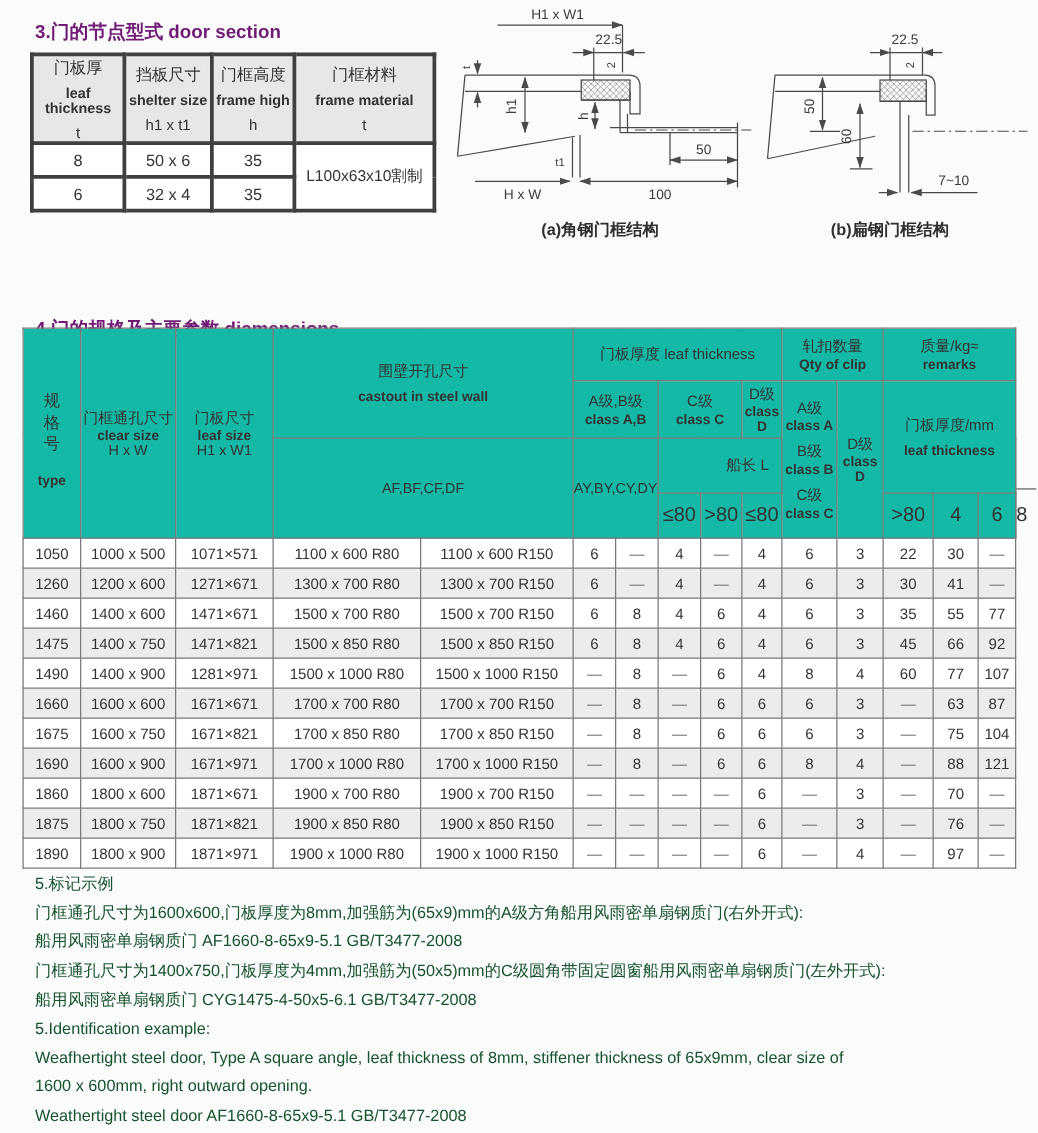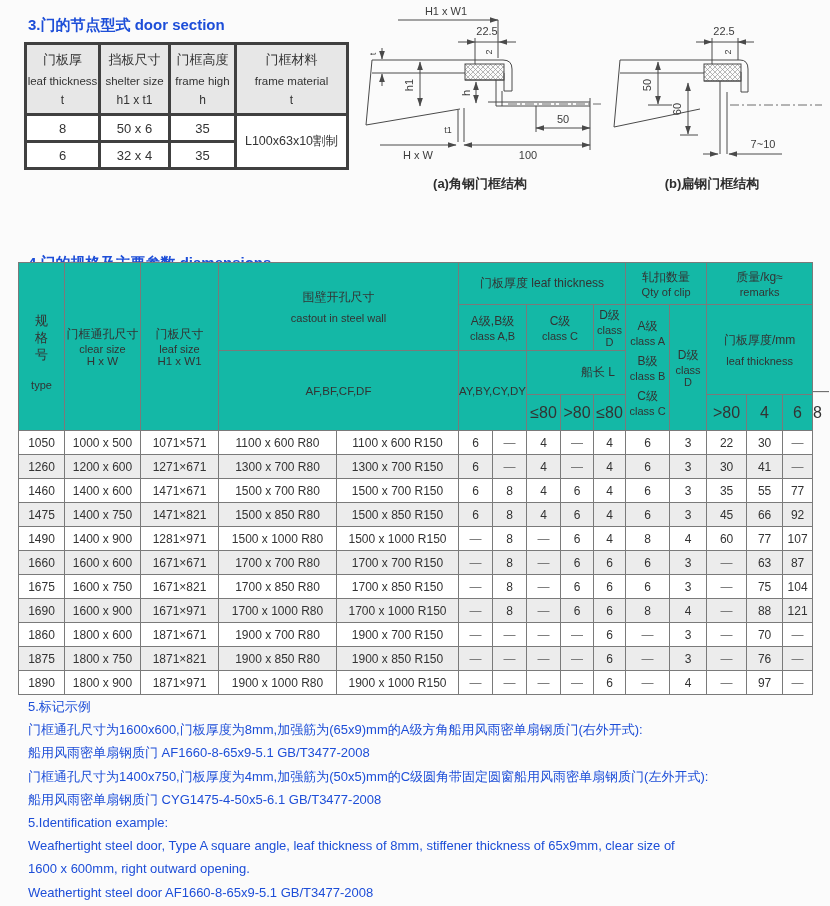--- a/index.html
+++ b/index.html
@@ -1,42 +1,42 @@
 <!DOCTYPE html>
 <html><head>
 <meta charset="utf-8">
 <style>
   html,body{margin:0;padding:0;background:#fff;}
   .page{position:relative;width:830px;height:906px;background:#fbfbfb;
         font-family:"Liberation Sans",sans-serif;color:#333;overflow:hidden;}
-  .sec-title{position:absolute;font-weight:bold;font-size:15px;color:#1d4ed8;}
+  .sec-title{position:absolute;font-weight:bold;font-size:15px;color:#701a75;}
   table{border-collapse:collapse;table-layout:fixed;}
   th,td{padding:0;text-align:center;vertical-align:middle;font-weight:normal;}
   
   .t3{position:absolute;left:24px;top:42px;width:322px;}
   .t3 th,.t3 td{border:3px solid #404040;}
   .t3 thead th{background:#e7e7e7;height:68px;}
   .t3 td{height:24px;font-size:13px;background:#fff;}
   
   .t4{position:absolute;left:18px;top:262px;width:794px;}
   .t4 th,.t4 td{border:1px solid #7a7a7a;}
   .t4 thead th{background:#14b8a6;}
   .t4 thead tr.hr1{height:42px;} .t4 thead tr.hr2{height:46px;}
   .t4 thead tr.hr3{height:44px;} .t4 thead tr.hr4{height:36px;}
   .t4 td{height:23px;font-size:12px;background:#fff;}
   .t4 tr.shade td{background:#ececec;}
-  .zh{font-size:13px;} .en{font-size:11.5px;} .sym{font-size:12px;}
+  .zh{font-size:13px;} .en{font-size:11.5px;font-weight:bold;} .sym{font-size:12px;}
   .t4 .zh{font-size:12px;} .t4 .en{font-size:11px;} .t4 .sym{font-size:11.5px;}
   .g6{margin-top:6px;} .g16{margin-top:16px;} .g20{}
   .vert{width:14px;margin:10px auto;word-break:break-all;line-height:17px;font-size:13px;}
   .dash{color:#6e6e6e;}
   .small{font-size:10px;}
   
   .notes{position:absolute;left:28px;top:695px;width:794px;font-size:13px;
-         color:#1d4ed8;line-height:23.2px;white-space:nowrap;}
+         color:#14532d;line-height:23.2px;white-space:nowrap;}
   
   .diag{position:absolute;top:2px;}
   .diag text{font-family:"Liberation Sans",sans-serif;font-size:11px;fill:#3c3c3c;}
   .diag .cap{font-size:13px;font-weight:bold;fill:#2e2e2e;}
   .diag .tiny{font-size:9px;}
 </style>
 </head>
 <body>
 
 <div class="page">

